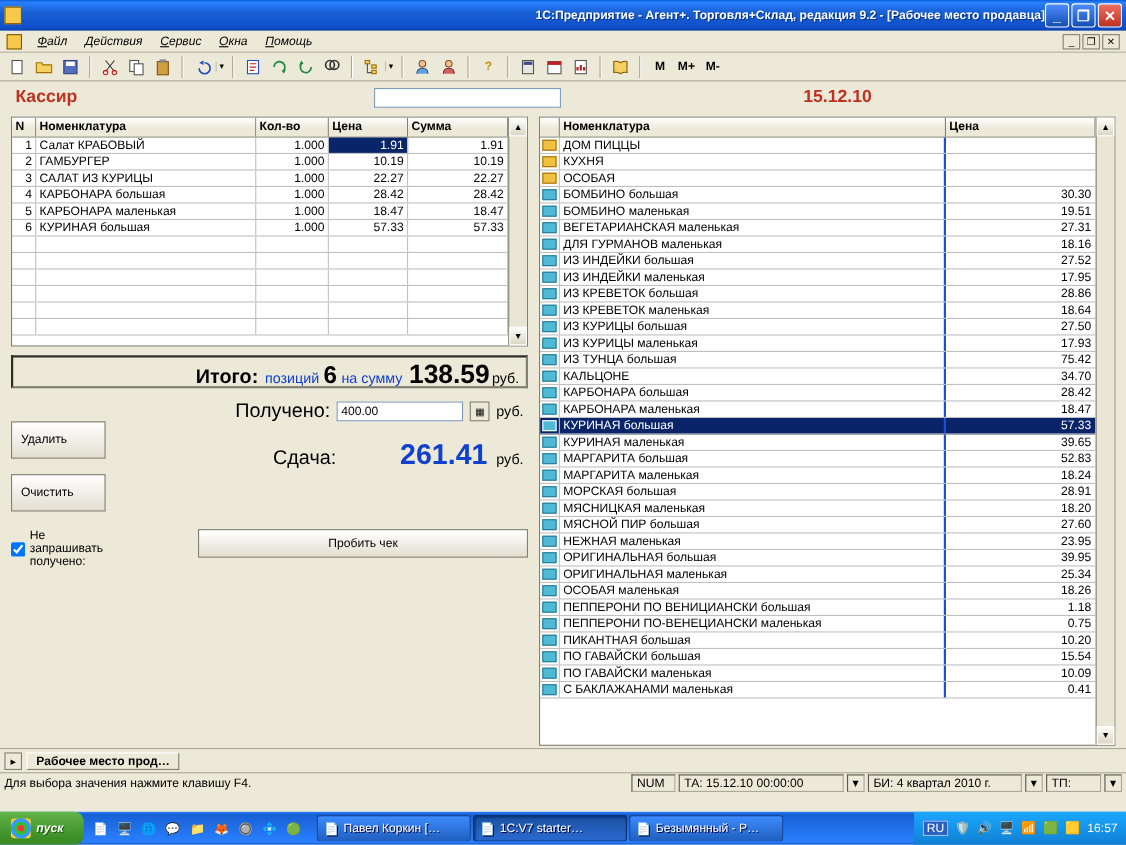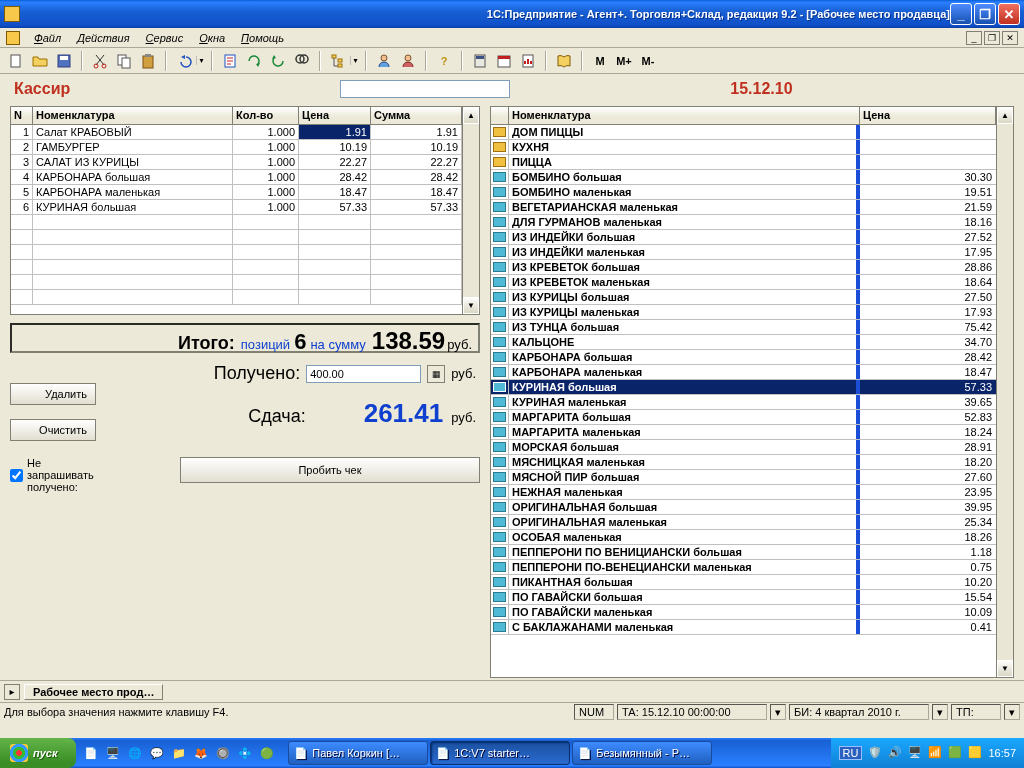--- a/index.html
+++ b/index.html
@@ -44,40 +44,40 @@
 .summary { border:2px inset #808074; padding:2px 6px; display:flex; align-items:baseline; height:30px; margin:4px 0 6px;justify-content:flex-end; }
 .summary .lbl-it { font-size:18px; font-weight:bold; }
 .summary .lbl-poz { font-size:13px; color:#1040d0; margin-left:6px; }
 .summary .cnt { font-size:22px; font-weight:bold; margin:0 4px; }
 .summary .lbl-sum { font-size:13px; color:#1040d0; }
 .summary .tot { font-size:24px; font-weight:bold; margin-left:6px; }
 .summary .rub { font-size:13px; margin-left:2px; }
 .controls { display:flex; gap:6px; margin-top:4px; }
 .btncol { display:flex; flex-direction:column; gap:14px; padding-top:20px; width:86px;}
 .ctrlmain { flex:1; }
-.stdbtn { height:22px; border:1px solid #808074; background:linear-gradient(#fff,#e2ded0); padding:1px 8px; cursor:pointer; text-align:right; }
+.stdbtn { height:34px; border:1px solid #808074; background:linear-gradient(#fff,#e2ded0); padding:1px 8px; cursor:pointer; text-align:left; }
 .row1 { display:flex; align-items:center; gap:6px; justify-content:flex-end; padding-right:4px; }
 .row1 .biglbl { font-size:18px; }
 .payinput { width:115px; height:18px; border:1px solid #7f9db9; padding:1px 3px; font-size:11px; }
 .calc { width:18px; height:18px; border:1px solid #808074; background:#ece9d8; display:flex; align-items:center; justify-content:center; font-size:9px; cursor:pointer;}
 .row1 .rublbl { font-size:13px; }
 .row2 { display:flex; align-items:baseline; gap:8px; justify-content:flex-end; padding:2px 4px 4px; margin-top:12px;}
 .row2 .biglbl { font-size:18px; margin-right:50px;}
 .row2 .change { font-size:26px; font-weight:bold; color:#1040d0; }
 .row2 .rublbl { font-size:13px; }
 .chk { display:flex; align-items:center; gap:4px; margin-bottom:4px; }
 .chk input { width:13px; height:13px;}
 .receipt { height:26px; width:300px; border:1px solid #808074; background:linear-gradient(#fff,#e2ded0); cursor:pointer; text-align:center; line-height:24px; margin-left:auto; }
 .bottomrow { display:flex; align-items:flex-start; gap:10px; margin-top:16px;}
 .rightgrid { flex:1; }
 .rgrow { display:flex; height:15px; border-bottom:1px solid #c0c0c0; }
 .pic { width:18px; border-right:1px solid #c0c0c0; display:flex; align-items:center; justify-content:center;}
 .fico { width:13px; height:10px; background:#4fb9d6; border:1px solid #2a7a8f;}
 .fico.y { background:#f0c040; border-color:#a07010;}
-.rgname { flex:1; border-right:4px solid #1d4ed8; padding:0 3px; line-height:15px; overflow:hidden; white-space:nowrap;font-weight:bold; }
+.rgname { flex:1; border-right:2px solid #1d4ed8; padding:0 3px; line-height:15px; overflow:hidden; white-space:nowrap; }
 .rgprice { width:136px; text-align:right; padding:0 4px; line-height:15px;}
 .rgrow.sel { background:#0a246a; color:#fff;}
 .rgrow.sel .fico { background:#4fb9d6; border-color:#fff;}
 .tabbar { height:22px; border-top:1px solid #aca899; display:flex; align-items:center; padding:0 4px; background:#ECE9D8; gap:4px;}
 .tabbtn { width:16px; height:16px; border:1px solid #808074; background:#ece9d8; display:flex; align-items:center; justify-content:center; font-size:10px; cursor:pointer;}
 .tab { border:1px solid #808074; border-top-color:#fff; border-left-color:#fff; padding:1px 8px; background:#ece9d8; font-weight:bold; font-size:11px;}
 .statusbar { height:18px; border-top:1px solid #aca899; display:flex; align-items:center; padding:0 4px; font-size:11px; background:#ECE9D8;}
 .sbcell { border:1px inset #aca899; padding:0 4px; height:16px; line-height:14px; margin-left:3px;}
 .taskbar { position:absolute; bottom:0; left:0; right:0; height:30px; background:linear-gradient(#2a80ff 0,#1860d4 8%,#2a80ff 92%,#0f4fc8); display:flex; align-items:center;}
 .start { height:30px; padding:0 18px 0 10px; background:linear-gradient(180deg,#63b54a,#3b8e25 80%); color:#fff; font-style:italic; font-weight:bold; font-size:16px; display:flex; align-items:center; border-radius:0 8px 8px 0; text-shadow:1px 1px 0 #1a5a0a;}
@@ -422,21 +422,21 @@
               <div class="pic">
                 <div class="fico y"></div>
               </div>
               <div class="rgname">КУХНЯ</div>
               <div class="rgprice"></div>
             </div>
             <div class="rgrow">
               <div class="pic">
                 <div class="fico y"></div>
               </div>
-              <div class="rgname">ПИЦЦА</div>
+              <div class="rgname">ОСОБАЯ</div>
               <div class="rgprice"></div>
             </div>
             <div class="rgrow">
               <div class="pic">
                 <div class="fico "></div>
               </div>
               <div class="rgname">БОМБИНО большая</div>
               <div class="rgprice">30.30</div>
             </div>
             <div class="rgrow">
@@ -444,21 +444,21 @@
                 <div class="fico "></div>
               </div>
               <div class="rgname">БОМБИНО маленькая</div>
               <div class="rgprice">19.51</div>
             </div>
             <div class="rgrow">
               <div class="pic">
                 <div class="fico "></div>
               </div>
               <div class="rgname">ВЕГЕТАРИАНСКАЯ маленькая</div>
-              <div class="rgprice">21.59</div>
+              <div class="rgprice">27.31</div>
             </div>
             <div class="rgrow">
               <div class="pic">
                 <div class="fico "></div>
               </div>
               <div class="rgname">ДЛЯ ГУРМАНОВ маленькая</div>
               <div class="rgprice">18.16</div>
             </div>
             <div class="rgrow">
               <div class="pic">

